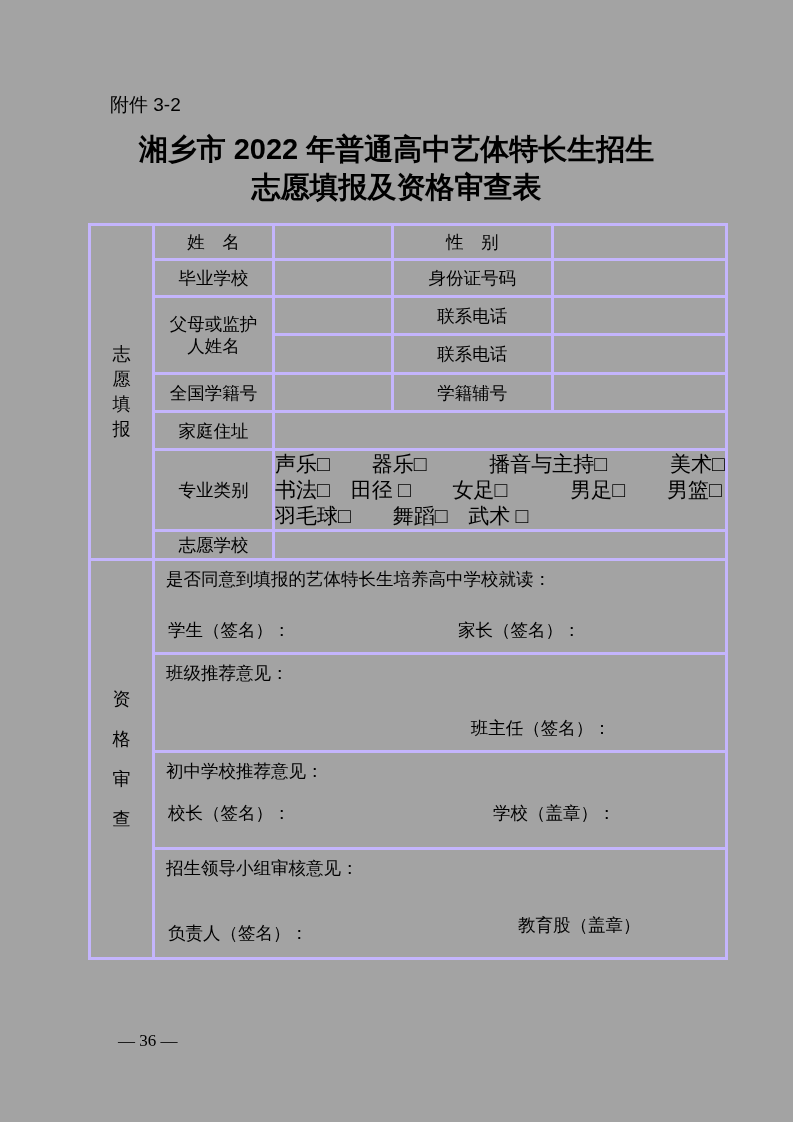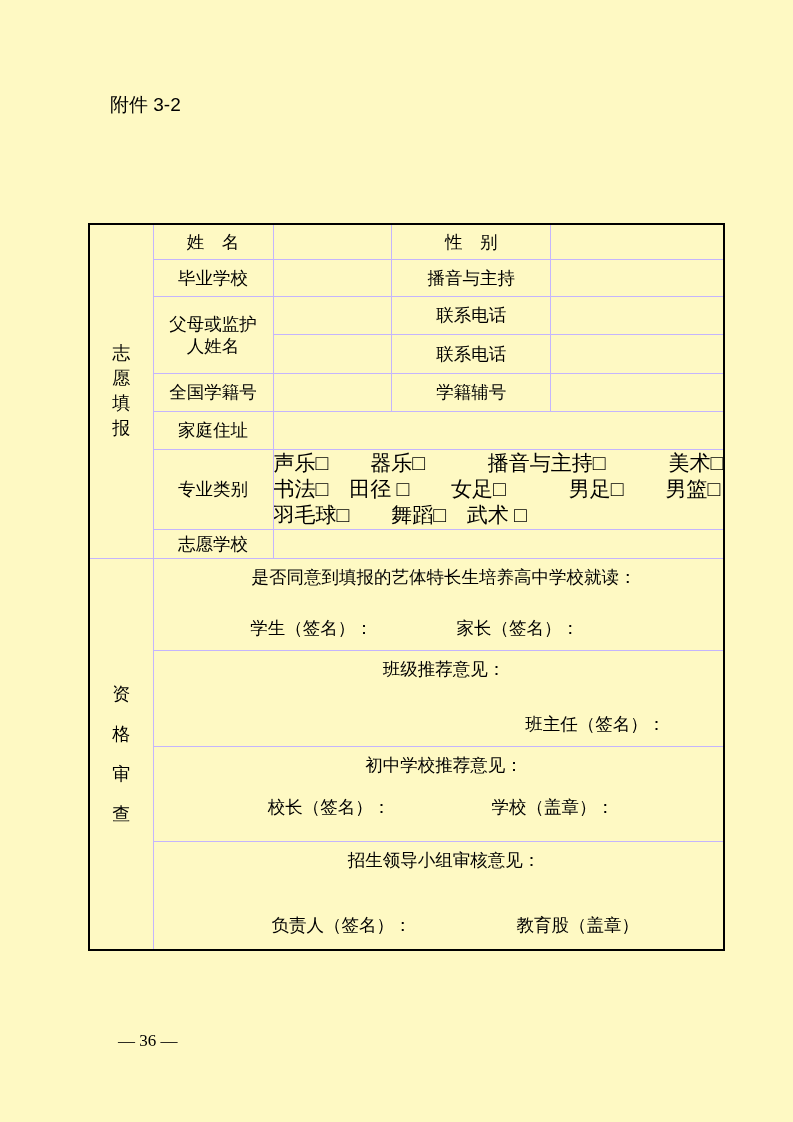--- a/index.html
+++ b/index.html
@@ -1,20 +1,20 @@
 <!DOCTYPE html>
 <html><head>
 <meta charset="utf-8">
 <style>
   html, body { margin: 0; padding: 0; background: #e8e8e8; }
   .page {
     position: relative;
     width: 793px; height: 1122px;
     margin: 0 auto;
-    background: #fef9c3;
+    background: #a3a3a3;
     color: #000000;
     font-family: "Liberation Serif", "DejaVu Serif", serif;
     overflow: hidden;
   }
   .attachment {
     position: absolute; left: 110px; top: 92px;
     font-size: 19px;
     font-family: "Liberation Sans", "DejaVu Sans", sans-serif;
   }
   .title-block {
@@ -24,70 +24,74 @@
     font-size: 29px; line-height: 38px;
     font-family: "Liberation Sans", "DejaVu Sans", sans-serif;
   }
   table.form-table {
     position: absolute; left: 88px; top: 223px;
     border-collapse: collapse;
     table-layout: fixed;
     border: 2px solid #000;
   }
   table.form-table td {
-    border: 1px solid #c4b5fd;
+    border: 3px solid #c4b5fd;
     font-size: 17.5px;
     padding: 0;
     vertical-align: middle;
     overflow: hidden;
   }
   td.lbl { text-align: center; line-height: 22px; }
   td.side { text-align: center; }
   .side-inner {
     width: 20px; margin: 16px auto;
     word-break: break-all;
     text-align: center;
     font-size: 18px;
   }
   .side1 .side-inner { line-height: 25px; }
   .side2 .side-inner { line-height: 40px; }
   td.section2-top { border-top: 2px solid #000; }
   .spec-cell { padding: 3px 8px; }
   .spec-line { font-size: 21px; line-height: 26px; white-space: pre; }
-  td.review { vertical-align: top; text-align: center; }
+  td.review { vertical-align: top; }
   .rev {
     display: flex; flex-direction: column;
     justify-content: space-between;
     box-sizing: border-box;
     height: 100%;
     padding: 6px 0 10px 0;
   }
   .rev-line1 { padding-left: 11px; font-size: 17.5px; line-height: 24px; }
   .signrow { display: flex; padding-left: 13px; font-size: 17.5px; line-height: 24px; }
   .signrow .s1-a { width: 290px; }
   .signrow .s1-c { width: 325px; }
-  .signrow .s1-d { width: 350px; }
-  .signrow-end { display: flex; justify-content: flex-end; padding-right: 58px; font-size: 17.5px; line-height: 24px; }
+  .signrow .s1-d { width: 350px; margin-top: 8px; }
+  .signrow-end { display: flex; justify-content: flex-end; padding-right: 114px; font-size: 17.5px; line-height: 24px; }
   .note {
     position: absolute; left: 93px; top: 950px; width: 612px;
     font-size: 17px; line-height: 32px;
     text-indent: 3.4em;
   }
   .page-number {
     position: absolute; left: 118px; top: 1031px;
     font-size: 17px;
   }
 </style>
 </head>
 <body>
 
 <div class="page">
 
   <div class="attachment">附件 3-2</div>
 
+  <div class="title-block">
+    <div>湘乡市 2022 年普通高中艺体特长生招生</div>
+    <div>志愿填报及资格审查表</div>
+  </div>
 
   <table class="form-table">
     <colgroup>
       <col style="width:64px">
         <col style="width:120px">
         <col style="width:112px">
         <col style="width:151px">
         <col style="width:164px">
     </colgroup>
 
@@ -98,21 +102,21 @@
       </td>
       <td class="lbl">姓　名</td>
       <td></td>
       <td class="lbl">性　别</td>
       <td></td>
     </tr>
 
     <tr style="height:37px">
       <td class="lbl">毕业学校</td>
       <td></td>
-      <td class="lbl">播音与主持</td>
+      <td class="lbl">身份证号码</td>
       <td></td>
     </tr>
 
     <tr style="height:38px">
       <td rowspan="2" class="lbl">
         <div>父母或监护</div>
         <div>人姓名</div>
       </td>
       <td></td>
       <td class="lbl">联系电话</td>

